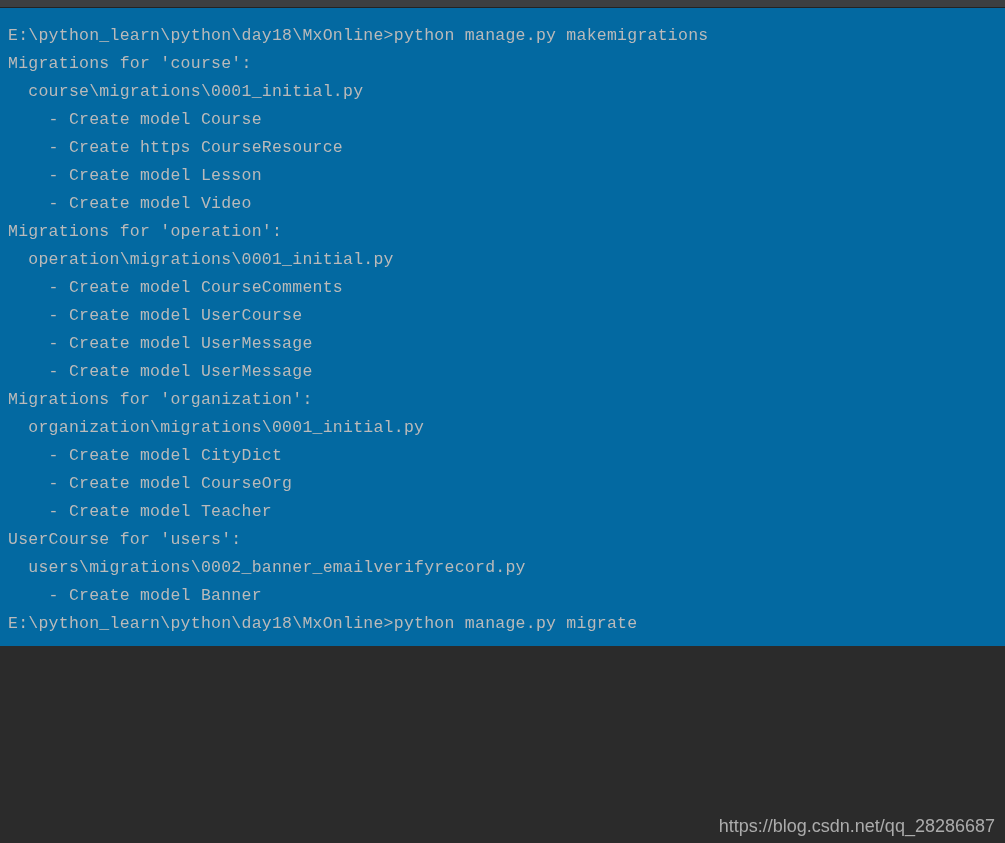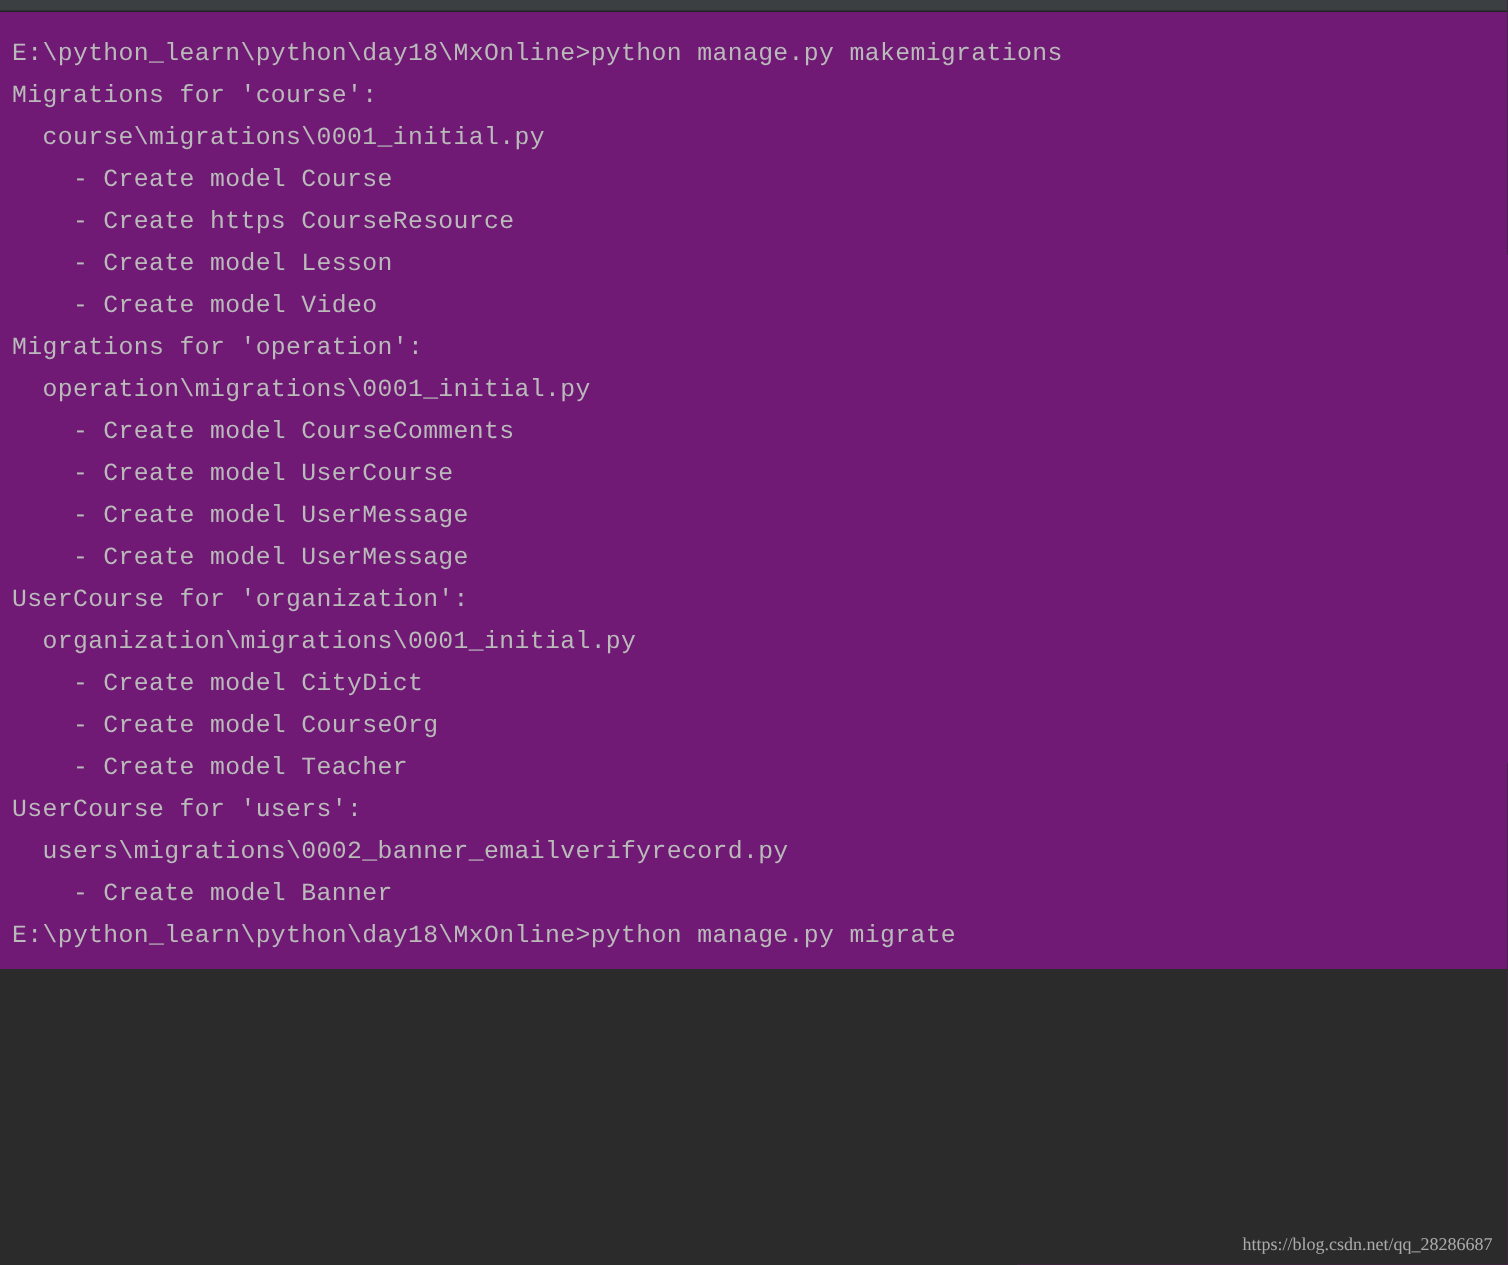--- a/index.html
+++ b/index.html
@@ -10,37 +10,37 @@
     overflow: hidden;
     font-family: Consolas, "Courier New", monospace;
   }
   .topbar {
     width: 100%;
     height: 8px;
     background: #3c3f41;
     border-bottom: 1px solid #232323;
   }
   .terminal-area {
-    background: #701a75;
+    background: #0369a1;
     padding: 14px 8px 8px 8px;
   }
   .line {
     color: #bababa;
     font-size: 16.5px;
     line-height: 28px;
     white-space: pre;
     letter-spacing: 0.25px;
   }
   .watermark {
     position: absolute;
     right: 10px;
     bottom: 6px;
     color: #c2c2c2;
-    font-family: Liberation Serif, serif;
-    font-size: 12px;
+    font-family: Liberation Sans, sans-serif;
+    font-size: 18px;
     opacity: 0.85;
   }
 </style>
 </head>
 <body>
 
 <div class="topbar"></div>
 
 <div class="terminal-area">
   <div class="line">E:\python_learn\python\day18\MxOnline&gt;python manage.py makemigrations</div>
@@ -49,21 +49,21 @@
   <div class="line">    - Create model Course</div>
   <div class="line">    - Create https CourseResource</div>
   <div class="line">    - Create model Lesson</div>
   <div class="line">    - Create model Video</div>
   <div class="line">Migrations for 'operation':</div>
   <div class="line">  operation\migrations\0001_initial.py</div>
   <div class="line">    - Create model CourseComments</div>
   <div class="line">    - Create model UserCourse</div>
   <div class="line">    - Create model UserMessage</div>
   <div class="line">    - Create model UserMessage</div>
-  <div class="line">UserCourse for 'organization':</div>
+  <div class="line">Migrations for 'organization':</div>
   <div class="line">  organization\migrations\0001_initial.py</div>
   <div class="line">    - Create model CityDict</div>
   <div class="line">    - Create model CourseOrg</div>
   <div class="line">    - Create model Teacher</div>
   <div class="line">UserCourse for 'users':</div>
   <div class="line">  users\migrations\0002_banner_emailverifyrecord.py</div>
   <div class="line">    - Create model Banner</div>
   <div class="line"></div>
   <div class="line">E:\python_learn\python\day18\MxOnline&gt;python manage.py migrate</div>
 </div>

